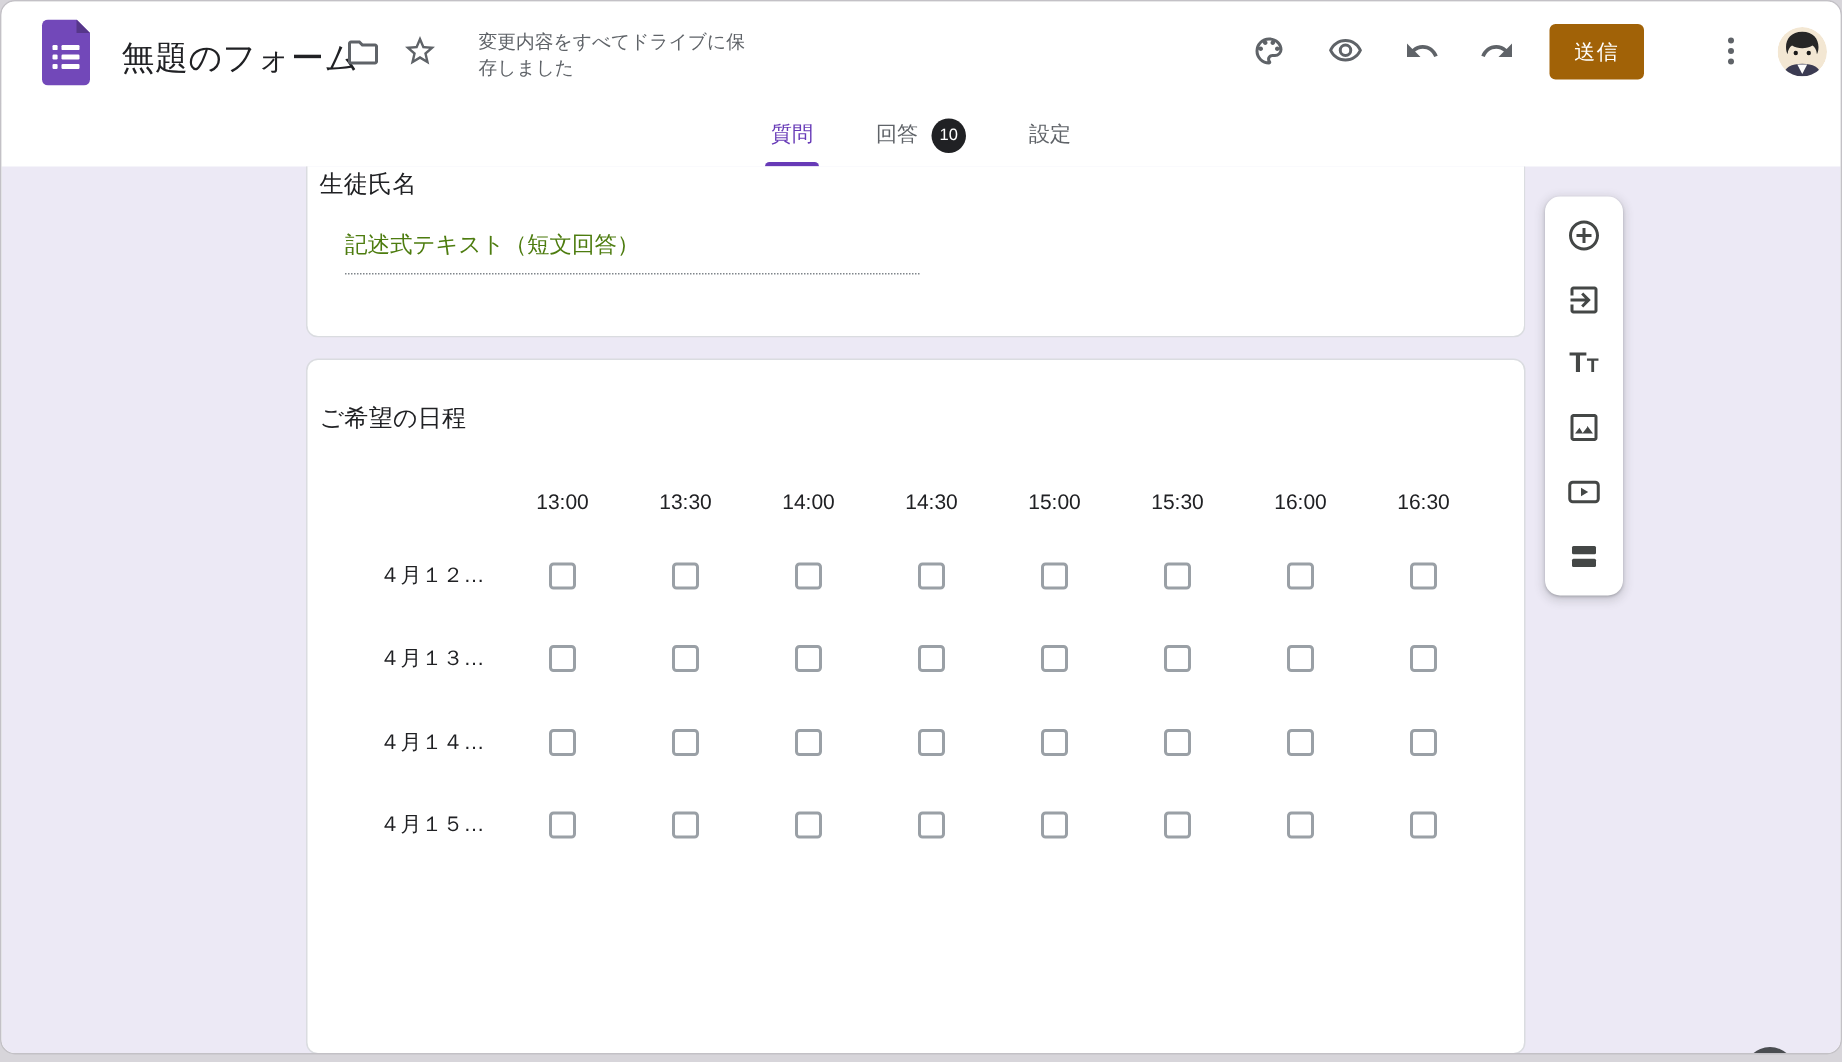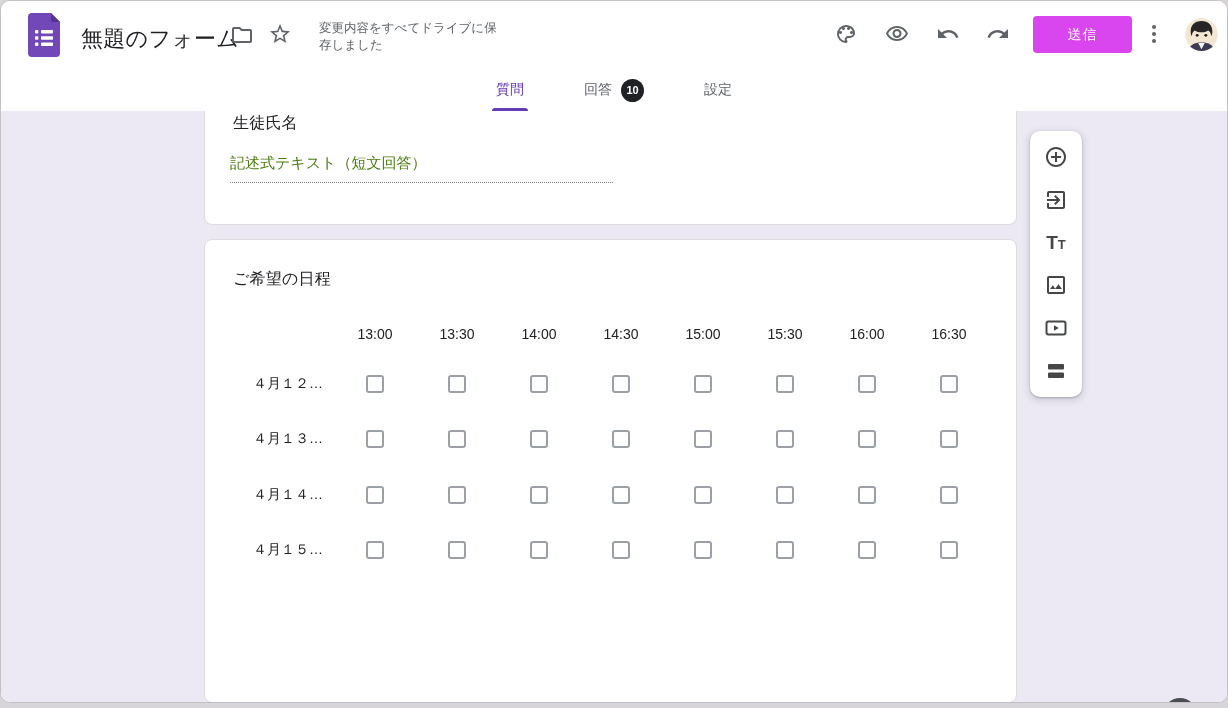--- a/index.html
+++ b/index.html
@@ -16,48 +16,48 @@
   .hdr-icon { position:absolute; width:24px; height:24px; color:#5f6368; cursor:pointer; }
   .hdr-icon svg { width:100%; height:100%; fill:#5f6368; }
   .folder-btn { left:229px; top:22px; }
   .star-btn   { left:267px; top:21px; }
   .save-status { position:absolute; left:318px; top:19px; width:185px;
     font-size:12.5px; line-height:17px; color:#5f6368; cursor:pointer; }
   .palette-btn { left:833px; top:21px; }
   .eye-btn     { left:884px; top:21px; }
   .undo-btn    { left:935px; top:21px; }
   .redo-btn    { left:985px; top:21px; }
-  .send-btn { position:absolute; left:1032px; top:15px; width:99px; height:37px;
-    background:#d946ef; color:#fff; border:none; border-radius:4px;
+  .send-btn { position:absolute; left:1032px; top:15px; width:63px; height:37px;
+    background:#a16207; color:#fff; border:none; border-radius:4px;
     font-size:14px; letter-spacing:1px; cursor:pointer;
     font-family:Liberation Mono, monospace; }
   .kebab-btn { left:1141px; top:21px; width:24px; height:24px; }
   .avatar { position:absolute; left:1184px; top:17px; width:33px; height:33px;
     border-radius:50%; overflow:hidden; cursor:pointer; }
 
   
   .tabbar { position:absolute; top:68px; left:0; right:0; height:42px; background:#fff;
-    display:flex; justify-content:center; align-items:stretch; gap:40px; }
+    display:flex; justify-content:center; align-items:stretch; gap:22px; }
   .tab { position:relative; display:flex; align-items:center; gap:9px;
     padding:0 10px; font-size:14px; color:#5f6368; cursor:pointer; }
   .tab.active { color:#673ab7; font-weight:500; }
   .tab-underline { position:absolute; bottom:0; left:6px; right:6px; height:3px;
     background:#673ab7; border-radius:3px 3px 0 0; }
   .badge { display:inline-flex; align-items:center; justify-content:center;
     min-width:23px; height:23px; border-radius:50%; background:#202124;
-    color:#fff; font-size:11px; font-weight:700; }
+    color:#fff; font-size:11px; font-weight:400; }
 
   
   .content { position:absolute; top:110px; left:0; right:0; bottom:0;
     background:#ece9f5; overflow:hidden; }
   .card { position:absolute; left:203px; width:813px; background:#fff;
     border:1px solid #dadce0; cursor:pointer; }
   .card-1 { top:-1px; height:115px; border-top:none; border-radius:0 0 8px 8px; }
   .card-2 { top:128px; height:464px; border-radius:8px; }
-  .q-title { position:absolute; left:28px; font-size:16px; color:#202124; letter-spacing:.2px; }
+  .q-title { position:absolute; left:8px; font-size:16px; color:#202124; letter-spacing:.2px; }
   .card-1 .q-title { top:3px; }
   .card-2 .q-title { top:29px; }
   .short-answer { position:absolute; left:25px; top:44px; font-size:15px; color:#4d7c0f; }
   .dotted-line { position:absolute; left:25px; top:72px; width:383px;
     border-bottom:1px dotted #80868b; }
 
   
   .grid { position:absolute; left:24px; top:72px; }
   .grow, .ghead-row { display:flex; align-items:center; }
   .ghead-row { height:44px; }

